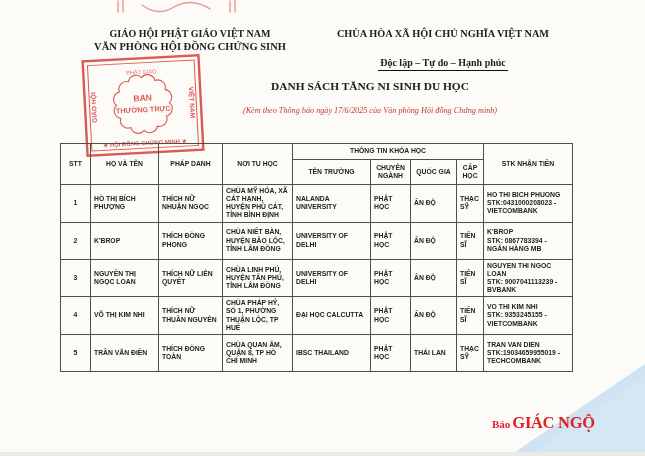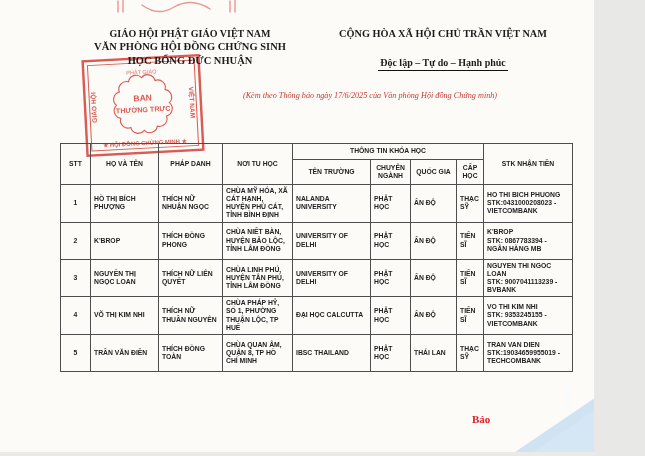--- a/index.html
+++ b/index.html
@@ -1,16 +1,16 @@
 <!DOCTYPE html>
 <html><head>
 <meta charset="utf-8">
 <style>
   html,body{margin:0;padding:0;background:#e8e8e6;}
-  .page{position:relative;width:594px;height:456px;background:#fcfbf8;overflow:hidden;
+  .page{position:relative;width:645px;height:456px;background:#fcfbf8;overflow:hidden;
         font-family:"Liberation Serif",serif;color:#1c1c1c;}
 
   
   .hdr-left{position:absolute;left:58px;top:27px;width:264px;text-align:center;line-height:1.3;}
   .hdr-left .l1{font-size:10px;font-weight:700;}
   .hdr-left .l2{font-size:10.5px;font-weight:700;}
   .hdr-left .l3{font-size:10.5px;font-weight:700;}
   .hdr-right{position:absolute;left:323px;top:27px;width:240px;text-align:center;line-height:1.3;}
   .hdr-right .r1{font-size:10.3px;font-weight:700;}
   .hdr-right .r2{font-size:10px;font-weight:700;display:inline-block;
@@ -34,21 +34,21 @@
   tr.grp-row th{height:11px;}
   tr.sub-row th{height:20px;}
   tr.data-row{height:37px;}
   td.c-stt{text-align:center;}
   td.c-stk{white-space:pre-line;}
 
   
   .corner{position:absolute;left:503px;top:358px;}
   .page-num{position:absolute;left:560px;top:381px;font-family:"Liberation Serif",serif;
             font-size:31px;color:#f7fbfe;font-weight:400;}
-  .logo{position:absolute;left:472px;top:413px;display:flex;align-items:baseline;gap:2px;
+  .logo{position:absolute;left:492px;top:413px;display:flex;align-items:baseline;gap:2px;
         color:#e11d26;font-family:"Liberation Serif",serif;white-space:nowrap;}
   .logo .pre{font-size:11px;font-weight:700;}
   .logo .name{font-size:16.5px;font-weight:700;letter-spacing:-.3px;}
   .bottom-strip{position:absolute;left:0;bottom:0;width:100%;height:4px;background:#eceae6;}
 </style>
 </head>
 <body>
 
 <div class="page">
 
@@ -58,45 +58,45 @@
         <path d="M11,0 v12"></path>
       <path d="M30,5 Q46,17 62,7 Q80,-3 98,9"></path>
       <path d="M118,1 v11"></path>
         <path d="M123,0 v12"></path>
     </g>
   </svg>
 
   <div class="hdr-left">
     <div class="l1">GIÁO HỘI PHẬT GIÁO VIỆT NAM</div>
     <div class="l2">VĂN PHÒNG HỘI ĐỒNG CHỨNG SINH</div>
-    <div class="l3">HỌC BỔNG ĐỨC NHUẬN</div>
   </div>
 
   <div class="hdr-right">
-    <div class="r1">CỘNG HÒA XÃ HỘI CHỦ TRẦN VIỆT NAM</div>
+    <div class="r1">CHÙA HÒA XÃ HỘI CHỦ NGHĨA VIỆT NAM</div>
     <span class="r2">Độc lập – Tự do – Hạnh phúc</span>
   </div>
 
   <svg class="stamp" width="120" height="99" viewBox="0 0 118 97">
     <g stroke="#d8463e" fill="none">
       <rect x="2" y="2" width="114" height="93" stroke-width="2.4"></rect>
       <rect x="6.5" y="6.5" width="105" height="84" stroke-width="1"></rect>
       <path stroke-width="1.1" d="M85,47 A7.5,7.5 0 0 1 81.5,60 A7.5,7.5 0 0 1 72,69.5 A7.5,7.5 0 0 1 59,73 A7.5,7.5 0 0 1 46,69.5 A7.5,7.5 0 0 1 36.5,60 A7.5,7.5 0 0 1 33,47 A7.5,7.5 0 0 1 36.5,34 A7.5,7.5 0 0 1 46,24.5 A7.5,7.5 0 0 1 59,21 A7.5,7.5 0 0 1 72,24.5 A7.5,7.5 0 0 1 81.5,34 A7.5,7.5 0 0 1 85,47 Z"></path>
     </g>
     <g fill="#d8463e" font-family="Liberation Sans, sans-serif" text-anchor="middle">
       <text x="59" y="17.5" font-size="5.5" opacity=".85">PHẬT GIÁO</text>
       <text x="59" y="44" font-size="8.5" font-weight="bold">BAN</text>
       <text x="59" y="55" font-size="7" font-weight="bold">THƯỜNG TRỰC</text>
       <text transform="translate(13,48) rotate(-90)" font-size="6.5" font-weight="bold">GIÁO HỘI</text>
       <text transform="translate(105,48) rotate(90)" font-size="6.5" font-weight="bold">VIỆT NAM</text>
       <text x="59" y="87.5" font-size="5.8" font-weight="bold">★ HỘI ĐỒNG CHỨNG MINH ★</text>
     </g>
   </svg>
 
   <div class="title">
+    <div class="t1">DANH SÁCH TĂNG NI SINH DU HỌC</div>
     <div class="note">(Kèm theo Thông báo ngày 17/6/2025 của Văn phòng Hội đồng Chứng minh)</div>
   </div>
 
   <table class="doc">
     <colgroup>
       <col style="width:30px">
         <col style="width:68px">
         <col style="width:64px">
         <col style="width:70px">
       <col style="width:78px">
@@ -191,16 +191,17 @@
     </table>
 
   <svg class="corner" width="142" height="94" viewBox="0 0 142 94">
     <polygon points="12,94 142,6 142,94" fill="#cfe3f3"></polygon>
     <polygon points="30,94 142,18 142,94" fill="#d8e9f6" opacity=".6"></polygon>
   </svg>
   <div class="page-num">1</div>
 
   <div class="logo">
     <span class="pre">Báo</span>
+    <span class="name">GIÁC NGỘ</span>
   </div>
 
   <div class="bottom-strip"></div>
 </div>
 
 </body></html>

